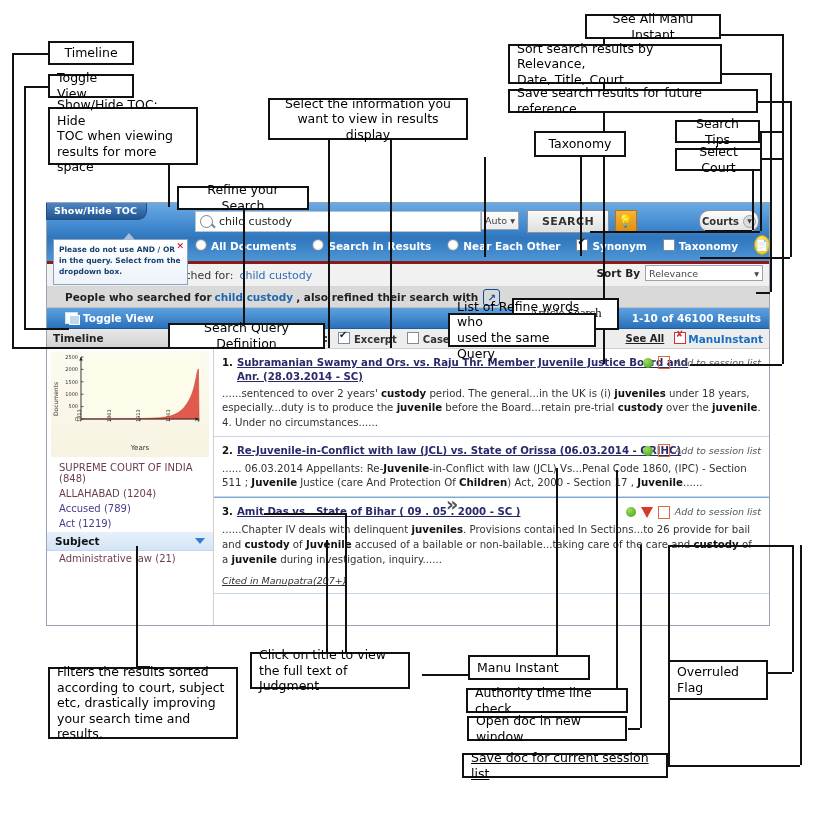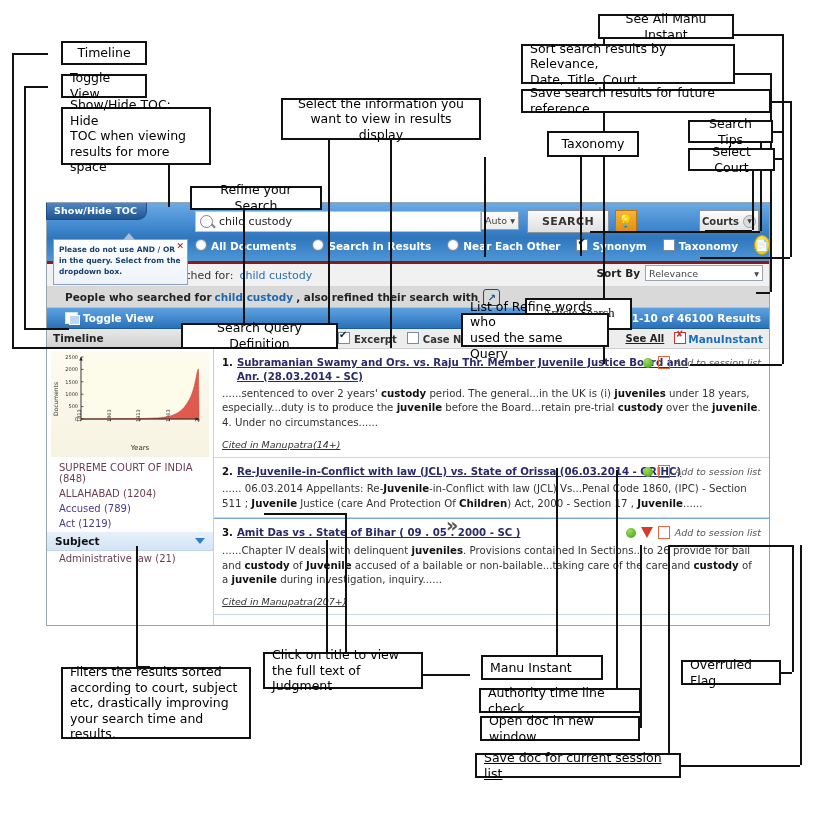--- a/index.html
+++ b/index.html
@@ -23,21 +23,20 @@
     font-size: 12.5px;
     color: #000;
     line-height: 1.25;
     padding: 3px 7px;
     z-index: 40;
     display: flex;
     align-items: center;
     justify-content: center;
     text-align: center;
     white-space: pre-line;
-    margin-left: 13px;
   }
   .callout.left { text-align: left; justify-content: flex-start; }
   .leader {
     position: absolute;
     background: #111;
     z-index: 35;
   }
   .leader.h { height: 2px; }
   .leader.v { width: 2px; }
 
@@ -119,21 +118,21 @@
     width: 20px; height: 20px;
     background: linear-gradient(#f7b43d,#e08f12);
     border: 1px solid #b9740c;
     display: flex; align-items: center; justify-content: center;
     color: #fff; font-size: 12px;
   }
   .courts-sel {
     position: absolute; left: 652px; top: 3px;
     width: 58px; height: 20px;
     background: linear-gradient(#fdfdfd,#e2e2e2);
-    border: 1px solid #8b949e; border-radius: 0;
+    border: 1px solid #8b949e; border-radius: 10px;
     font-size: 10px; font-weight: bold; color: #333;
     display: flex; align-items: center; justify-content: center; gap: 4px;
   }
   .caret-circle {
     width: 11px; height: 11px; border-radius: 50%;
     background: #ddd; border: 1px solid #9aa4b0;
     display: flex; align-items: center; justify-content: center;
     font-size: 6px; color: #444; line-height: 1;
   }
 
@@ -516,21 +515,20 @@
             <div class="ri-head">
               <span class="ri-num">1.</span>
               <span class="ri-title">Subramanian Swamy and Ors. vs. Raju Thr. Member Juvenile Justice Board and Anr. (28.03.2014 - SC)</span>
             </div>
             <div class="ri-actions">
               <span class="dot-green"></span>
               <span class="note-icon"></span>
               <span class="sess-txt">Add to session list</span>
             </div>
             <div class="ri-snip">......sentenced to over 2 years' <b>custody</b> period. The general...in the UK is (i) <b>juveniles</b> under 18 years, especially...duty is to produce the <b>juvenile</b> before the Board...retain pre-trial <b>custody</b> over the <b>juvenile</b>. 4. Under no circumstances......</div>
-            <div class="cited">Cited in Manupatra(14+)</div>
           </div>
           <div class="result-item">
             <div class="ri-head">
               <span class="ri-num">2.</span>
               <span class="ri-title">Re-Juvenile-in-Conflict with law (JCL) vs. State of Orissa (06.03.2014 - ORIHC)</span>
             </div>
             <div class="ri-actions">
               <span class="dot-green"></span>
               <span class="note-icon"></span>
               <span class="sess-txt">Add to session list</span>
@@ -659,13 +657,13 @@
 <div class="callout left" style="left:48px;  top:667px; width:190px; height:72px;">Filters the results sorted
 according to court, subject
 etc, drastically improving
 your search time and results.</div>
 <div class="callout left" style="left:250px; top:652px; width:160px; height:37px;">Click on title to view
 the full text of Judgment</div>
 <div class="callout left" style="left:468px; top:655px; width:122px; height:25px;">Manu Instant</div>
 <div class="callout left" style="left:466px; top:688px; width:162px; height:25px;">Authority time line check</div>
 <div class="callout left" style="left:467px; top:716px; width:160px; height:25px;">Open doc in new window</div>
 <div class="callout left" style="left:462px; top:753px; width:206px; height:25px;text-decoration:underline;">Save doc for current session list</div>
-<div class="callout left" style="left:668px; top:660px; width:100px; height:25px;">Overruled Flag</div>
+<div class="callout left" style="left:668px; top:660px; width:100px; height:40px;">Overruled Flag</div>
 
 </body></html>

